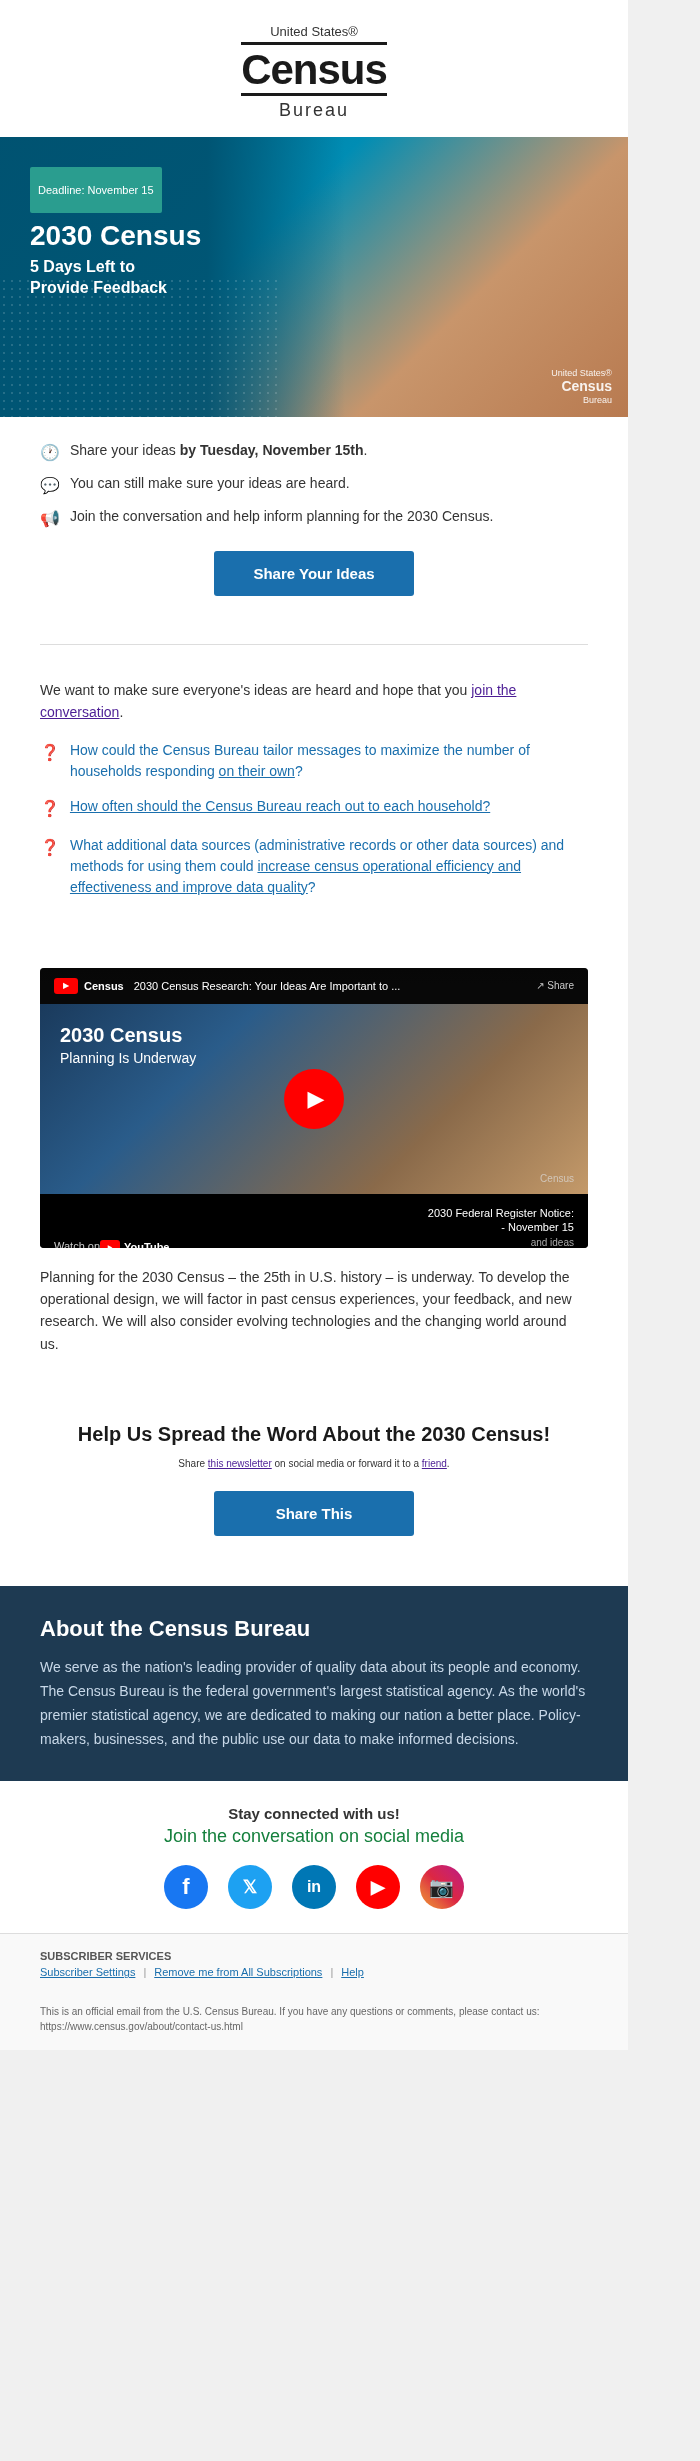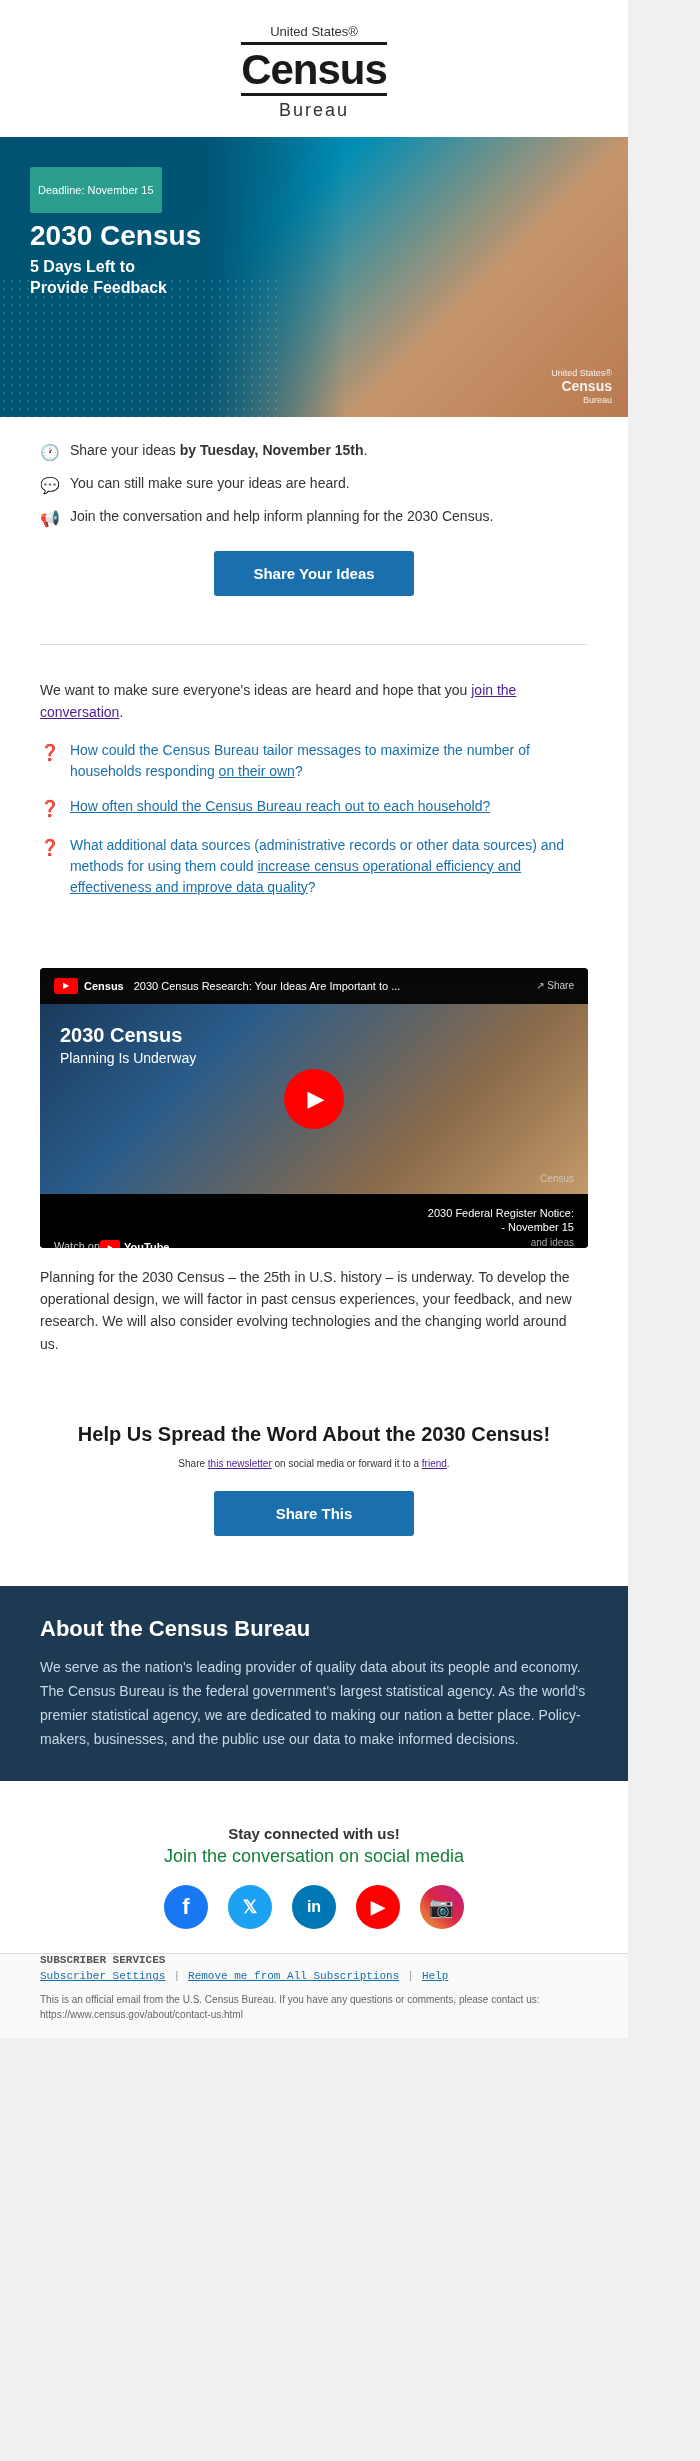--- a/index.html
+++ b/index.html
@@ -390,21 +390,20 @@
       color: #c8d8e8;
       font-size: 14px;
       line-height: 1.7;
     }
 
     
     .social-section {
       padding: 24px 56px;
       background: #fff;
       text-align: center;
-      margin-top: 20px;
     }
     .social-title {
       font-size: 15px;
       font-weight: bold;
       color: #333;
       margin-bottom: 4px;
     }
     .social-subtitle {
       font-size: 18px;
       color: #15803d;
@@ -430,24 +429,23 @@
       cursor: pointer;
     }
     .fb { background: #1877f2; }
     .tw { background: #1da1f2; }
     .li { background: #0077b5; }
     .yt { background: #ff0000; }
     .ig { background: linear-gradient(45deg, #f09433, #e6683c, #dc2743, #cc2366, #bc1888); }
 
     
     .footer-services {
-      padding: 0 40px;
+      padding: 16px 40px;
       background: #f9f9f9;
       border-top: 1px solid #ddd;
-      font-family: Liberation Mono, monospace;
     }
     .footer-label {
       font-size: 11px;
       color: #555;
       font-weight: bold;
       margin-bottom: 4px;
     }
     .footer-links {
       display: flex;
       gap: 8px;

